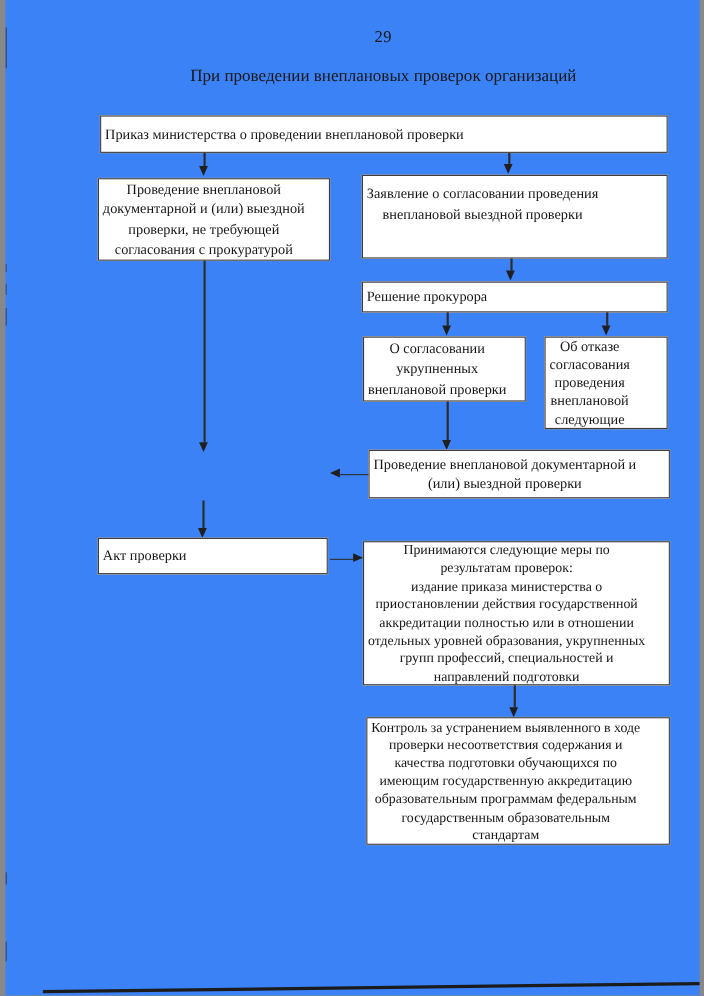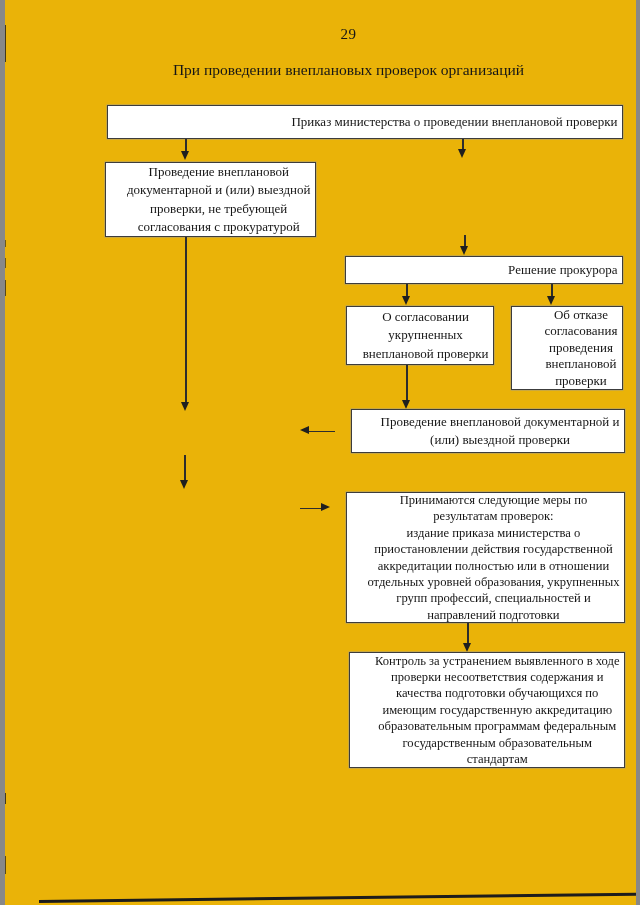--- a/index.html
+++ b/index.html
@@ -1,31 +1,30 @@
 <!DOCTYPE html>
 <html><head>
 <meta charset="utf-8">
 <style>
   html,body{margin:0;padding:0;background:#888;}
   .page{
     position:relative;width:631px;height:905px;margin:0 auto;
-    background:#eab308;overflow:hidden;
+    background:#3b82f6;overflow:hidden;
     font-family:"Liberation Serif","DejaVu Serif",serif;
     color:#161616;
   }
   .centered-line{position:absolute;left:24px;width:640px;text-align:center;}
   .page-num{top:26px;font-size:15px;letter-spacing:.5px;}
   .doc-title{top:61px;font-size:15.5px;}
   .node{
     position:absolute;box-sizing:border-box;
     border:1.6px solid #3c3c3c;background:#fff;
-    display:flex;align-items:center;justify-content:flex-end;
+    display:flex;align-items:center;justify-content:flex-start;
     text-align:center;font-size:13px;line-height:18.5px;
     box-shadow:0 0 0 .4px #9a9a9a;
-    margin-left:16px;
   }
   .node-text{white-space:pre-line;display:block;padding:0 4px;}
   .top-align{align-items:flex-start;padding-top:7px;}
   .lh-tight{line-height:16.5px;}
   .small-text{font-size:12.6px;line-height:16.4px;}
   .vline{position:absolute;width:1.5px;background:#2d2d2d;}
   .hline{position:absolute;height:1.5px;background:#2d2d2d;}
   .ah{position:absolute;width:0;height:0;}
   .ah-down{border-left:4.5px solid transparent;border-right:4.5px solid transparent;border-top:9px solid #1f1f1f;}
   .ah-left{border-top:4.5px solid transparent;border-bottom:4.5px solid transparent;border-right:9px solid #1f1f1f;}
@@ -48,20 +47,24 @@
   <div class="ah ah-down" style="left:176.2px;top:151px"></div>
   <div class="vline" style="left:457.5px;top:139px;height:10px"></div>
   <div class="ah ah-down" style="left:453.2px;top:149px"></div>
 
   <div class="node" style="left:84px;top:162px;width:211px;height:75px">
     <span class="node-text">Проведение внеплановой
 документарной и (или) выездной
 проверки, не требующей
 согласования с прокуратурой</span>
   </div>
+  <div class="node top-align" style="left:324px;top:159px;width:278px;height:76px">
+    <span class="node-text">Заявление о согласовании проведения
+внеплановой выездной проверки</span>
+  </div>
 
   <div class="vline" style="left:459.5px;top:235px;height:11px"></div>
   <div class="ah ah-down" style="left:455.2px;top:246px"></div>
 
   <div class="node" style="left:324px;top:256px;width:278px;height:28px">
     <span class="node-text">Решение прокурора</span>
   </div>
 
   <div class="vline" style="left:401.5px;top:284px;height:12px"></div>
   <div class="ah ah-down" style="left:397.2px;top:296px"></div>
@@ -71,40 +74,43 @@
   <div class="node" style="left:325px;top:306px;width:148px;height:59px">
     <span class="node-text">О согласовании
 укрупненных
 внеплановой проверки</span>
   </div>
   <div class="node lh-tight" style="left:490px;top:306px;width:112px;height:84px">
     <span class="node-text">Об отказе
 согласования
 проведения
 внеплановой
-проверки</span>
+следующие</span>
   </div>
 
   <div class="vline" style="left:401.5px;top:365px;height:35px"></div>
   <div class="ah ah-down" style="left:397.2px;top:400px"></div>
 
   <div class="vline" style="left:180.5px;top:237px;height:165px"></div>
   <div class="ah ah-down" style="left:176.2px;top:402px"></div>
 
   <div class="node" style="left:330px;top:409px;width:274px;height:44px">
     <span class="node-text">Проведение внеплановой документарной и
 (или) выездной проверки</span>
   </div>
 
   <div class="hline" style="left:304px;top:430.5px;width:26px"></div>
   <div class="ah ah-left" style="left:295px;top:426.2px"></div>
 
   <div class="vline" style="left:179.5px;top:455px;height:25px"></div>
   <div class="ah ah-down" style="left:175.2px;top:480px"></div>
 
+  <div class="node" style="left:84px;top:489px;width:209px;height:33px">
+    <span class="node-text">Акт проверки</span>
+  </div>
   <div class="node small-text" style="left:325px;top:492px;width:279px;height:131px">
     <span class="node-text">Принимаются следующие меры по
 результатам проверок:
 издание приказа министерства о
 приостановлении действия государственной
 аккредитации полностью или в отношении
 отдельных уровней образования, укрупненных
 групп профессий, специальностей и
 направлений подготовки</span>
   </div>

